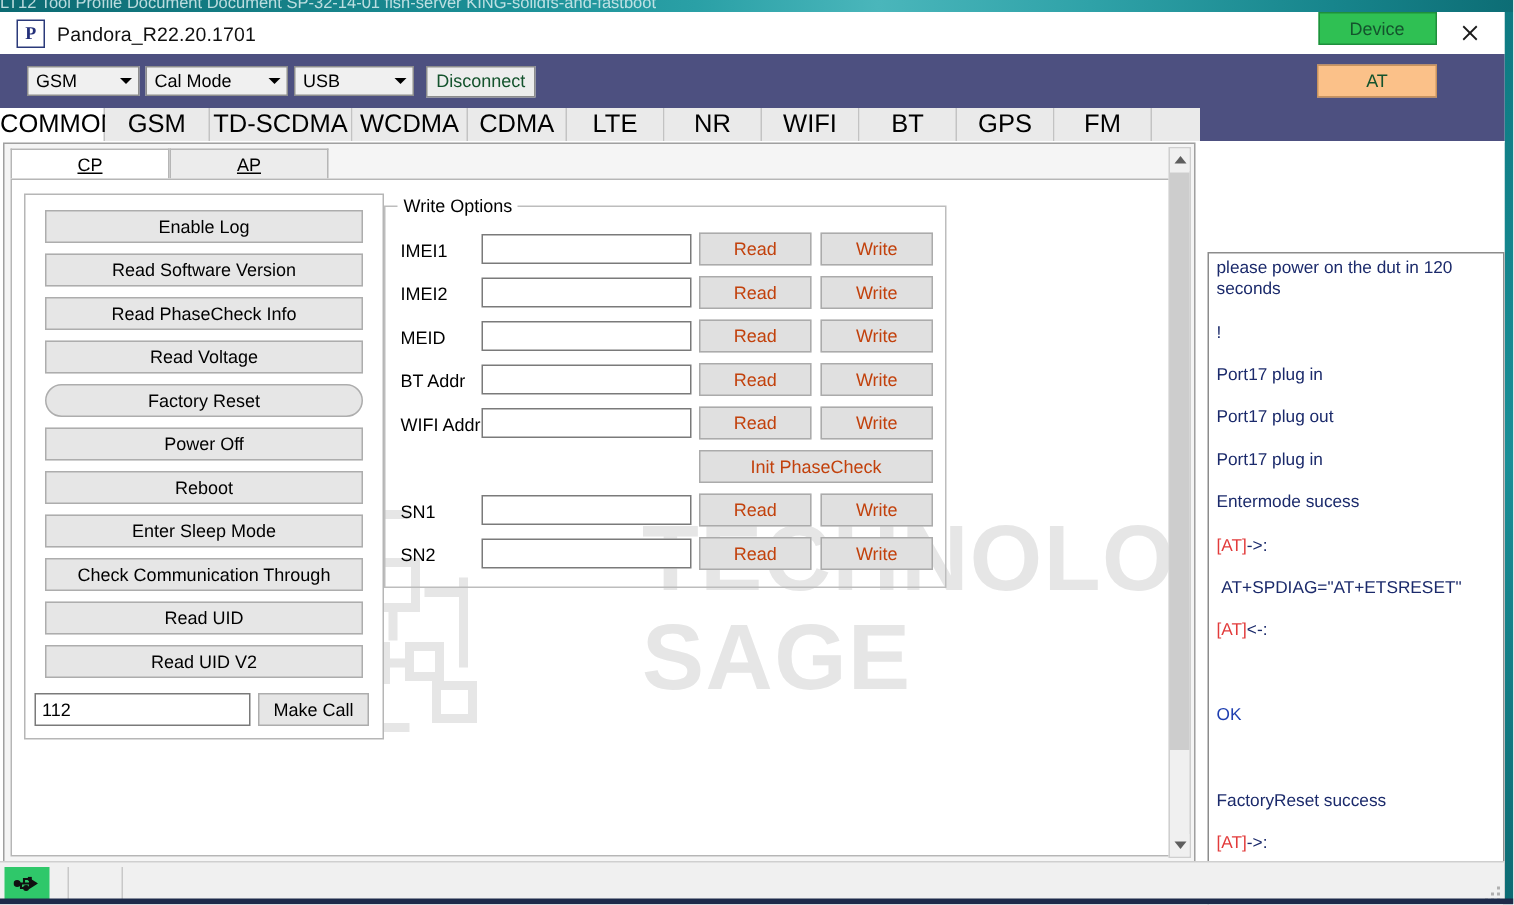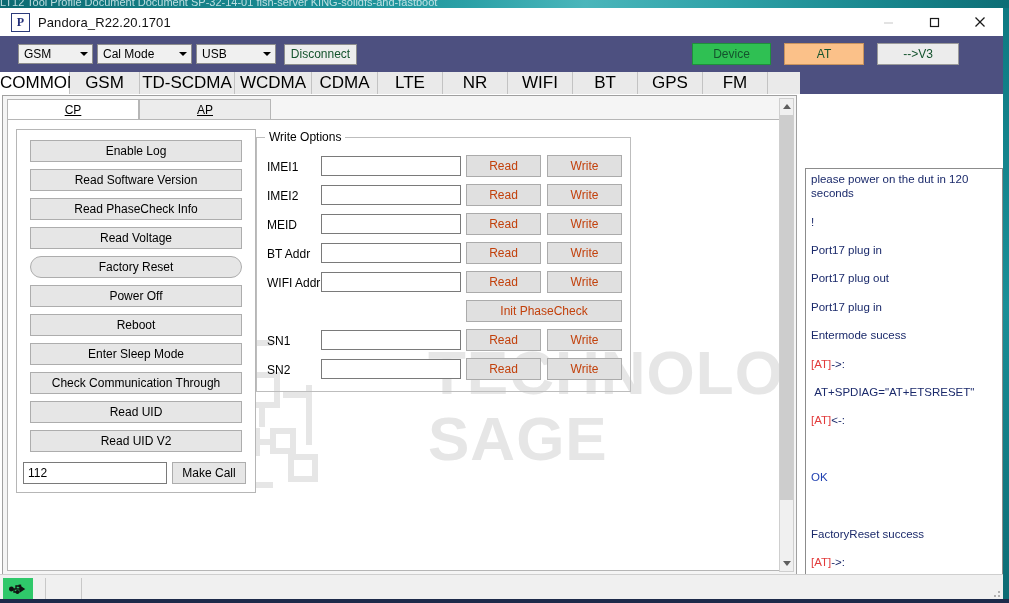--- a/index.html
+++ b/index.html
@@ -36,21 +36,21 @@
   .toolbar{position:absolute;left:0;top:36px;width:1003px;height:36px;background:#4d5080;
     display:flex;align-items:center;}
   .combo{height:20px;background:#f0f0f0;border:1px solid #8d8d8d;display:flex;align-items:center;
     position:relative;font-size:12px;color:#000;box-sizing:border-box;}
   .combo .cv{padding-left:5px;flex:1;overflow:hidden;white-space:nowrap;}
   .combo .arrow{width:16px;display:flex;align-items:center;justify-content:center;}
   .combo .arrow i{display:block;width:0;height:0;border-left:4px solid transparent;
     border-right:4px solid transparent;border-top:4px solid #000;}
   .tb-btn{height:21px;background:#ededed;border:1px solid #8d8d8d;font-size:12px;color:#14532d;
     display:flex;align-items:center;justify-content:center;box-sizing:border-box;}
-  .tb-right{margin-left:auto;display:flex;align-items:center;gap:13px;padding-right:44px;}
+  .tb-right{margin-left:auto;display:flex;align-items:center;gap:13px;padding-right:44px;flex-direction:column;}
   .tb-right .tb-btn{height:22px;}
   .btn-device{background:#2fc053;border:1px solid #1f8f3c;width:79px;}
   .btn-at{background:#fbc189;border:1px solid #c8935e;width:80px;}
   .btn-v3{background:#ececec;border:1px solid #9a9a9a;width:82px;}
 
   
   .tabstrip{position:absolute;left:0;top:72px;width:1003px;height:22px;background:#4d5080;}
   .tabstrip .tabs{position:absolute;left:0;top:0;display:flex;align-items:flex-end;height:22px;}
   .tab{height:22px;line-height:22px;text-align:center;font-size:17px;color:#000;
     background:#eaeaea;border-right:1px solid #c3c3c3;box-sizing:border-box;}
@@ -58,21 +58,21 @@
   .tabstrip .filler{position:absolute;left:0;top:0;height:22px;background:#eaeaea;}
 
   
   .client{position:absolute;left:0;top:94px;width:1003px;height:480px;background:#ffffff;
     border-top:1px solid #fff;}
   .inner{position:absolute;left:2px;top:0px;width:795px;height:480px;background:#f5f5f5;
     border:1px solid #a0a0a0;box-sizing:border-box;}
 
   
   .subtabs{position:absolute;left:4px;top:3px;display:flex;}
-  .subtab{width:132px;height:20px;line-height:20px;text-align:center;font-size:12px;
+  .subtab{width:106px;height:20px;line-height:20px;text-align:center;font-size:12px;
     background:#ececec;border:1px solid #b6b6b6;border-bottom:none;box-sizing:border-box;text-decoration:underline;}
   .subtab.active{background:#ffffff;}
   .subpage{position:absolute;left:4px;top:23px;width:778px;height:452px;background:#ffffff;
     border:1px solid #b6b6b6;box-sizing:border-box;overflow:hidden;}
 
   
   .wm{position:absolute;left:205px;top:215px;width:570px;height:165px;pointer-events:none;
     opacity:1;}
   .wm .wmtext{position:absolute;left:215px;top:8px;font-size:62px;line-height:60px;
     color:#e6e6e6;font-family:"Liberation Sans",sans-serif;font-weight:bold;letter-spacing:1px;}

